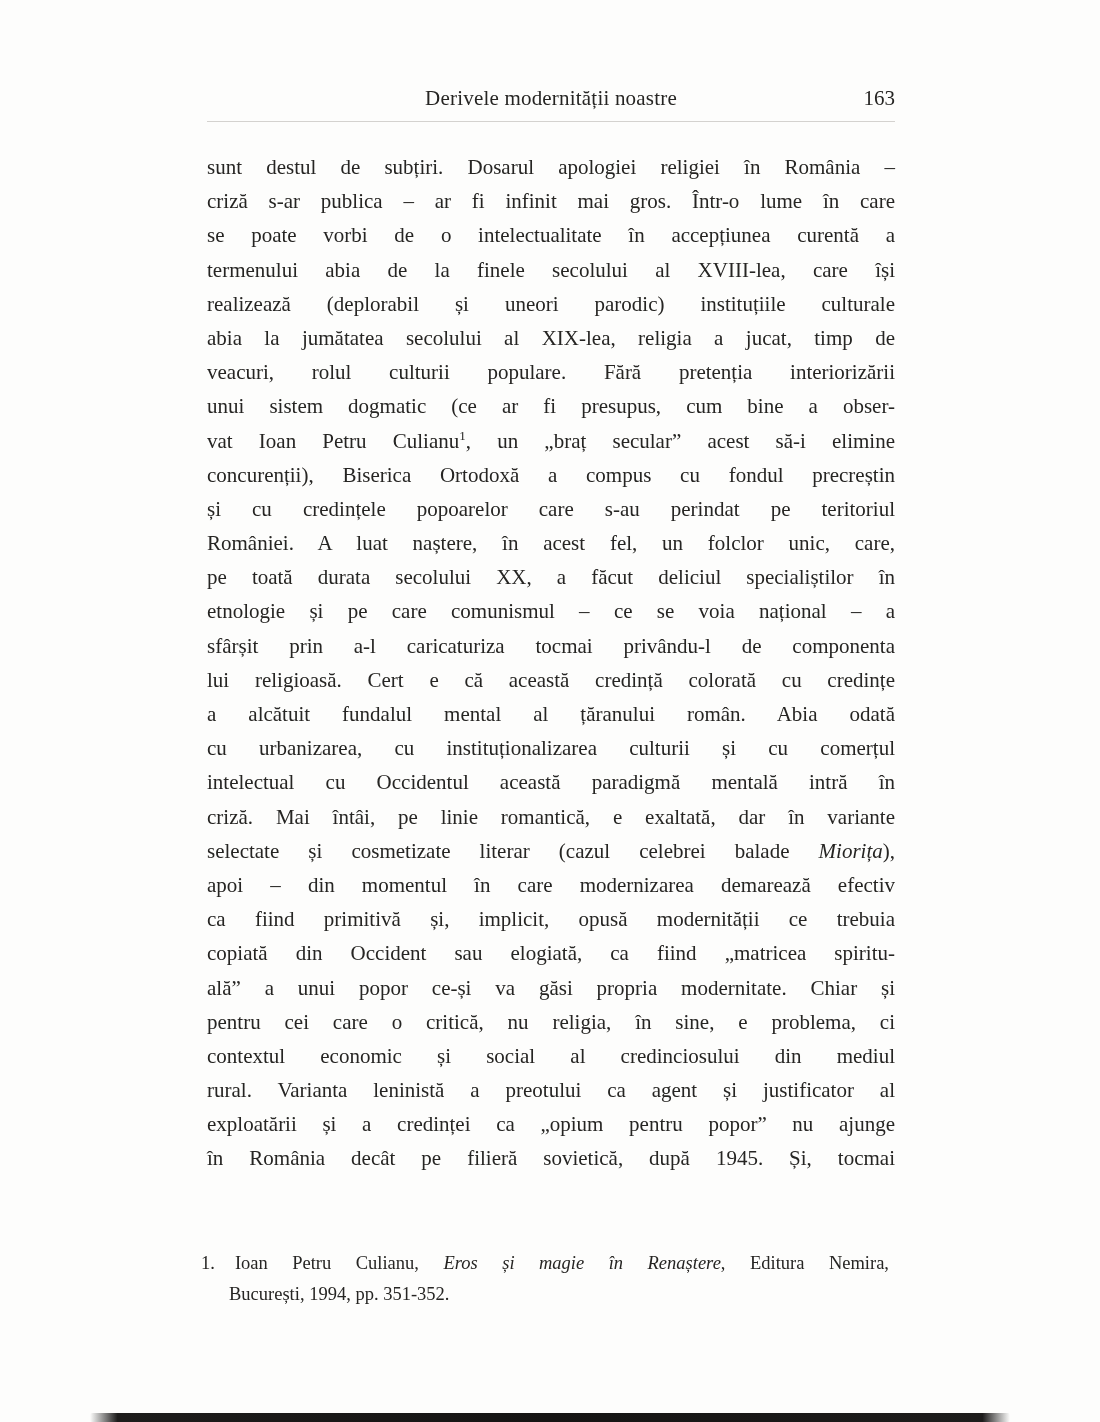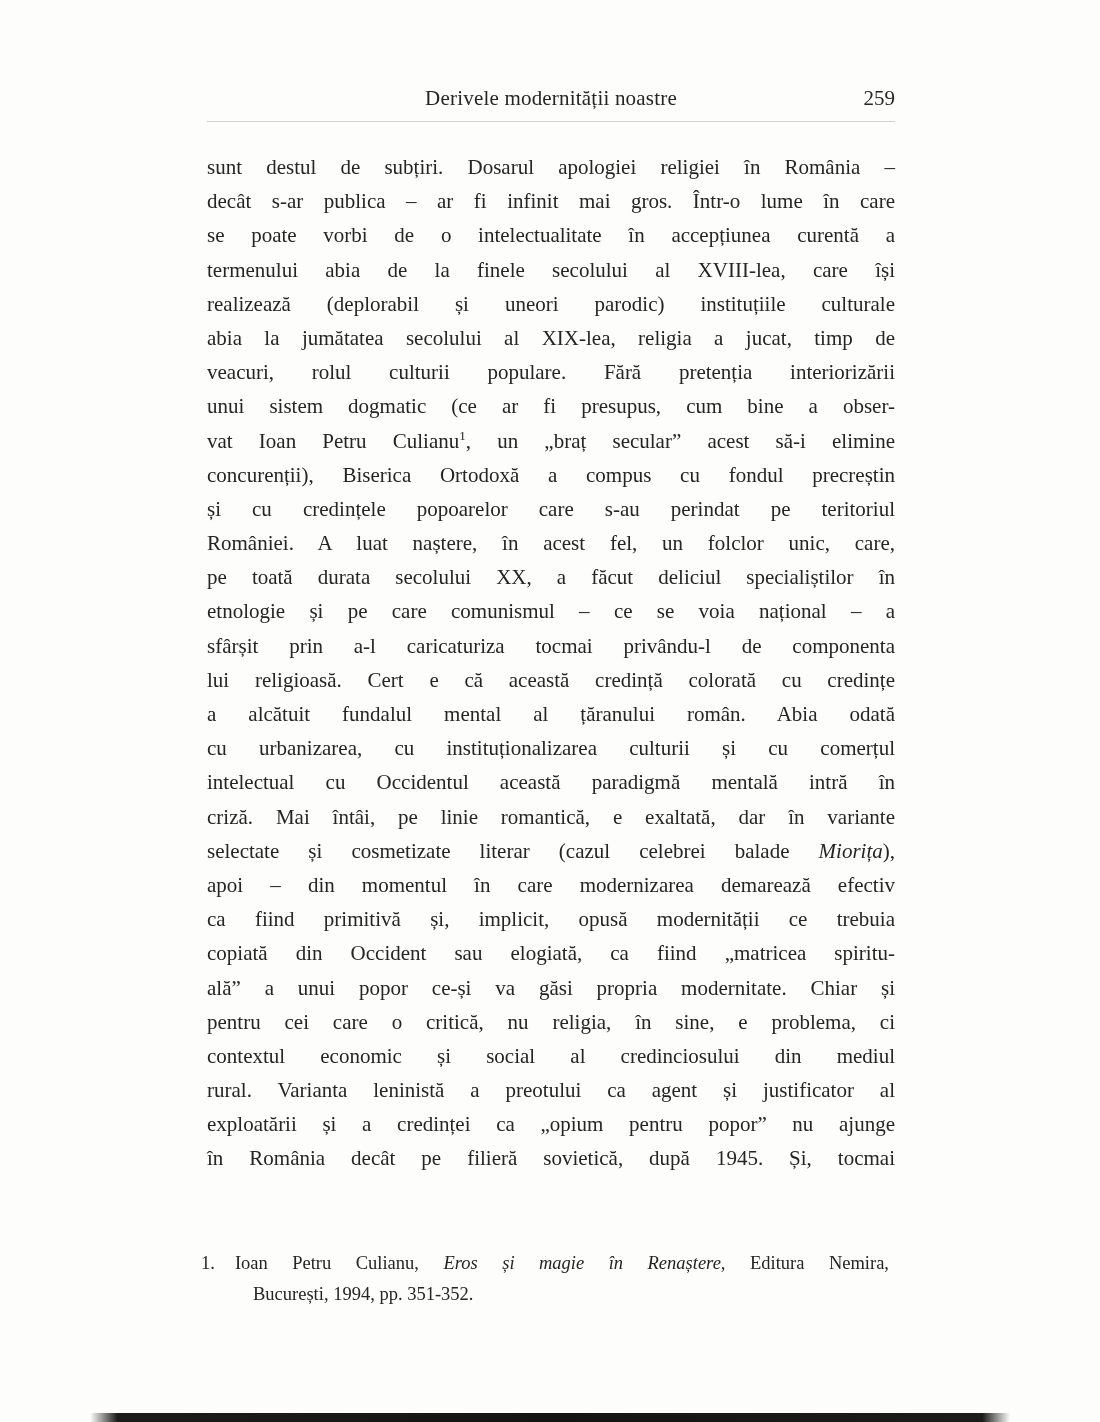--- a/index.html
+++ b/index.html
@@ -64,49 +64,49 @@
     left: 201px;
     width: 688px;
     font-size: 18.5px;
   }
   .footnote .text-line { height: 31px; line-height: 31px; }
   .fn-marker { margin-right: 20px; }
   .text-line.cont {
     text-align: center;
     text-align-last: left;
     -moz-text-align-last: left;
-    margin-left: 52px;
+    margin-left: 28px;
   }
 
   .scan-edge {
     position: absolute;
     bottom: 0;
     left: 90px;
     width: 920px;
     height: 9px;
     background: linear-gradient(to right,
       rgba(20,20,20,0) 0%, #1d1c1b 3%, #151413 50%, #1d1c1b 97%, rgba(20,20,20,0) 100%);
     border-radius: 2px;
   }
 </style>
 </head>
 <body>
 
 <div class="page">
 
   <div class="header">
     <span class="header-title">Derivele modernității noastre</span>
-    <span class="header-page-number">259</span>
+    <span class="header-page-number">163</span>
   </div>
 
   <div class="header-rule"></div>
 
   <div class="body-text">
       <div class="text-line"><span>sunt destul de subțiri. Dosarul apologiei religiei în România –</span></div>
-      <div class="text-line"><span>decât s-ar publica – ar fi infinit mai gros. Într-o lume în care</span></div>
+      <div class="text-line"><span>criză s-ar publica – ar fi infinit mai gros. Într-o lume în care</span></div>
       <div class="text-line"><span>se poate vorbi de o intelectualitate în accepțiunea curentă a</span></div>
       <div class="text-line"><span>termenului abia de la finele secolului al XVIII-lea, care își</span></div>
       <div class="text-line"><span>realizează (deplorabil și uneori parodic) instituțiile culturale</span></div>
       <div class="text-line"><span>abia la jumătatea secolului al XIX-lea, religia a jucat, timp de</span></div>
       <div class="text-line"><span>veacuri, rolul culturii populare. Fără pretenția interiorizării</span></div>
       <div class="text-line"><span>unui sistem dogmatic (ce ar fi presupus, cum bine a obser-</span></div>
       <div class="text-line"><span>vat Ioan Petru Culianu</span><sup>1</sup><span>, un „braț secular” acest să-i elimine</span></div>
       <div class="text-line"><span>concurenții), Biserica Ortodoxă a compus cu fondul precreștin</span></div>
       <div class="text-line"><span>și cu credințele popoarelor care s-au perindat pe teritoriul</span></div>
       <div class="text-line"><span>României. A luat naștere, în acest fel, un folclor unic, care,</span></div>

